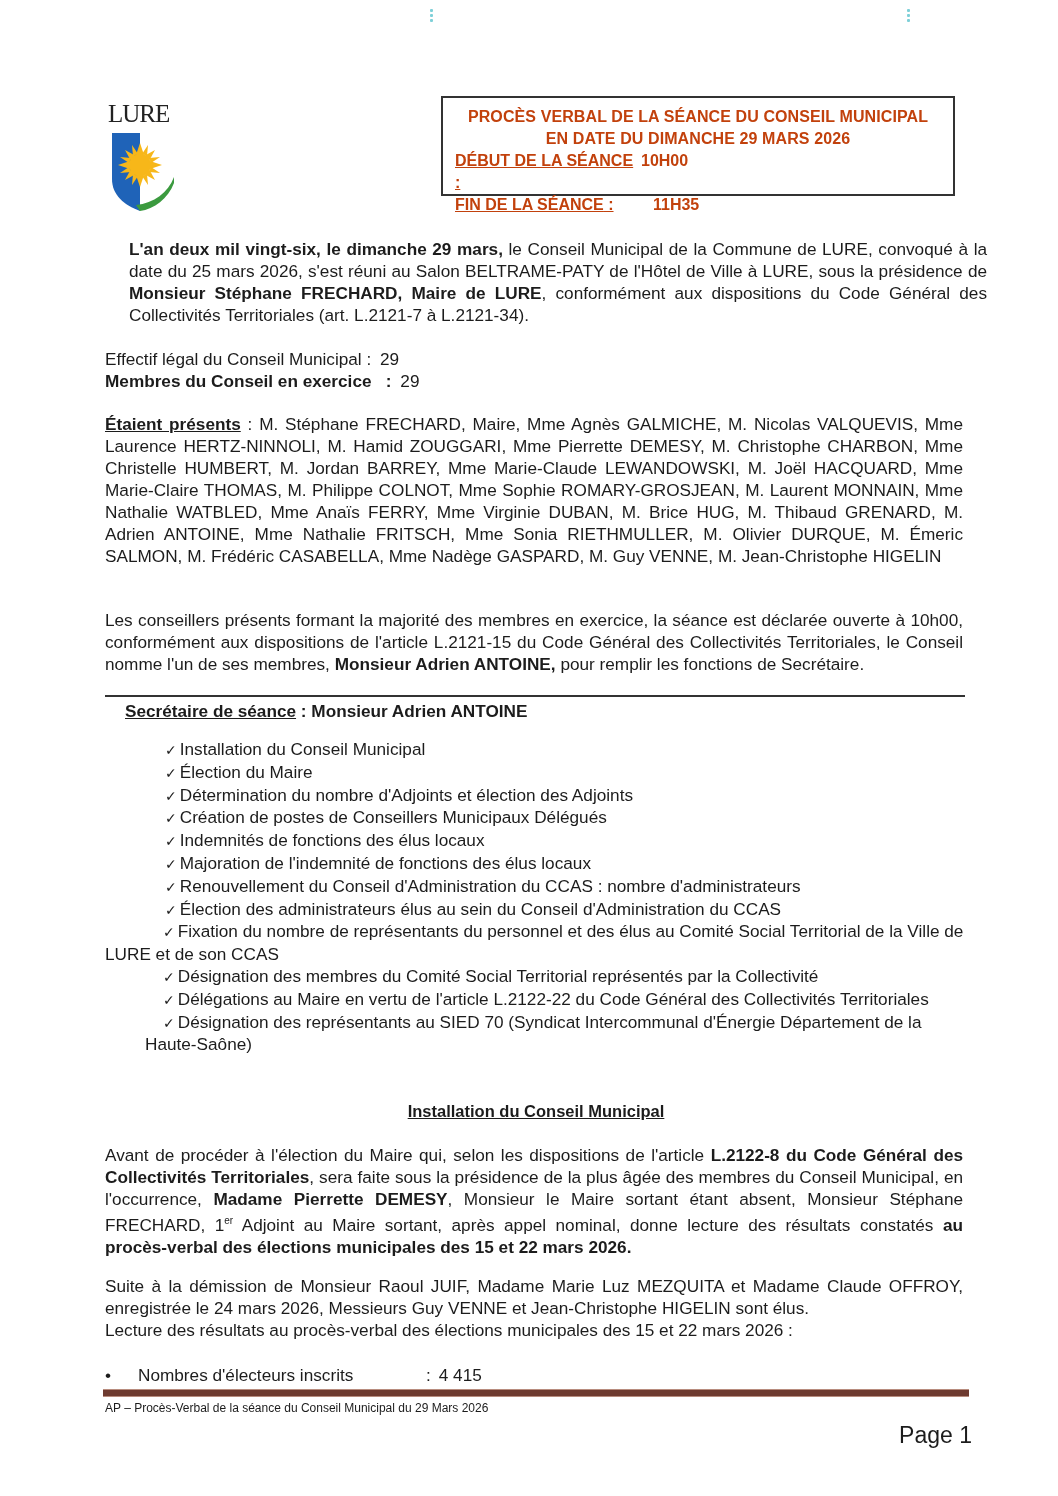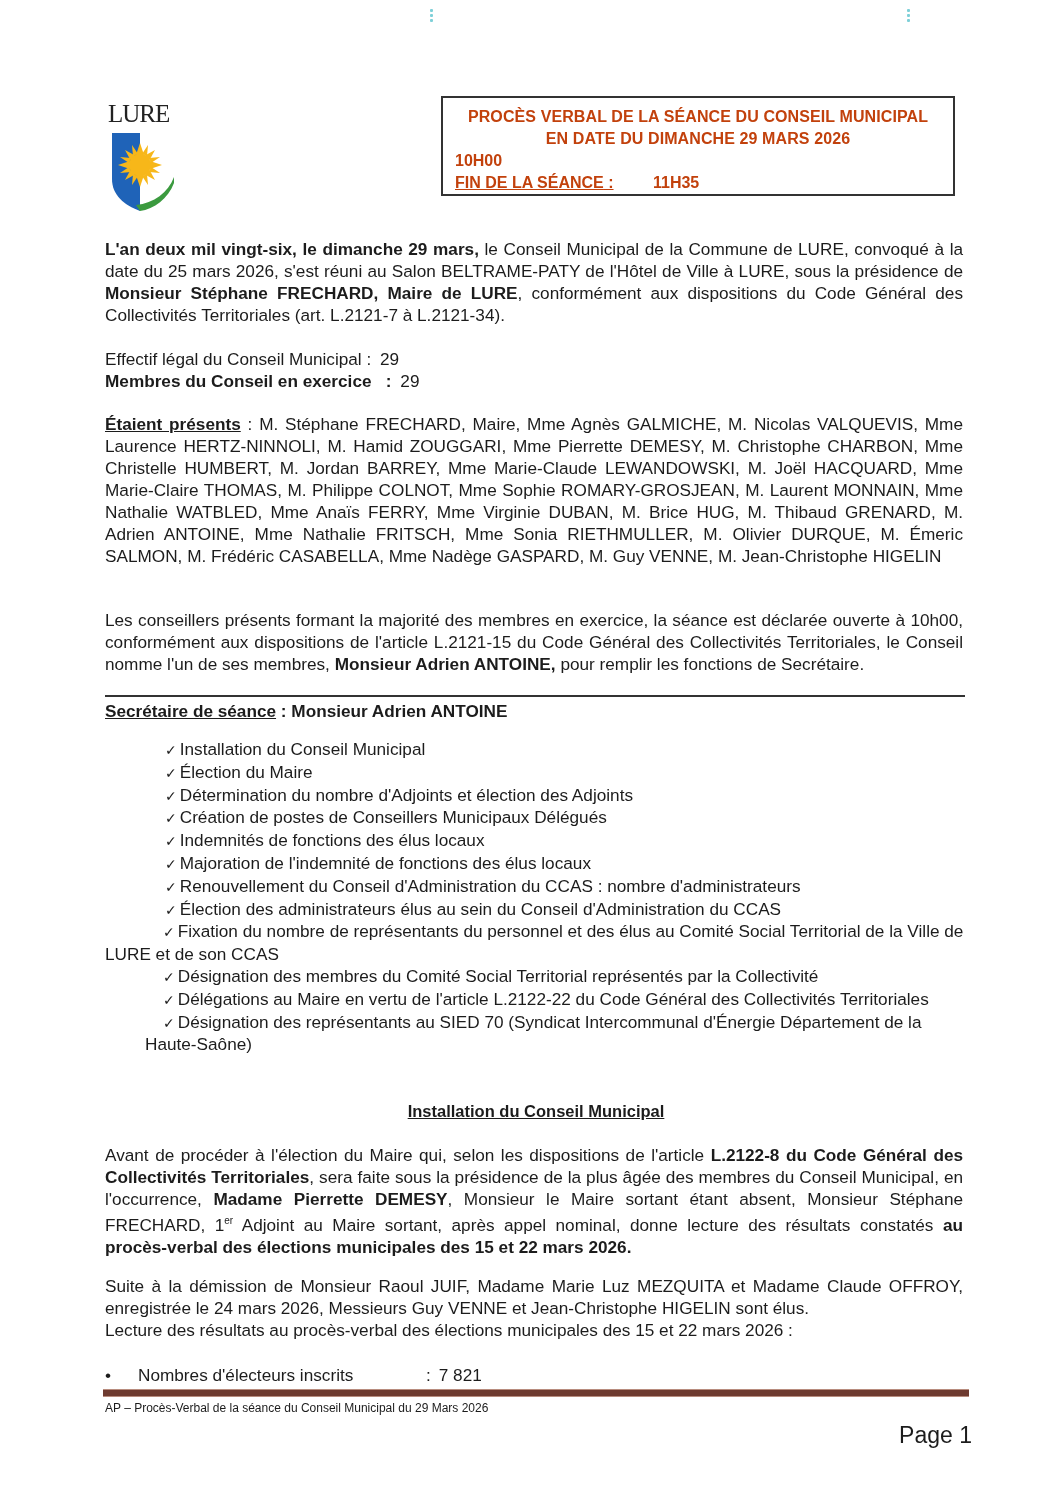--- a/index.html
+++ b/index.html
@@ -102,29 +102,30 @@
     </g>
   </svg>
 </div>
 
 <div class="header-box">
   <div class="header-title">
     <div>PROCÈS VERBAL DE LA SÉANCE DU CONSEIL MUNICIPAL</div>
     <div>EN DATE DU DIMANCHE 29 MARS 2026</div>
   </div>
   <div class="header-row row1">
+    <span class="lbl"><span class="u">DÉBUT DE LA SÉANCE</span><span> :</span></span>
     <span>10H00</span>
   </div>
   <div class="header-row row2">
     <span class="lbl"><span class="u">FIN DE LA SÉANCE</span><span> :</span></span>
     <span>11H35</span>
   </div>
 </div>
 
-<div class="para" style="top:238px;">
+<div class="para" style="top:238px;margin-left:24px;">
   <b>L'an deux mil vingt-six, le dimanche 29 mars,</b><span> le Conseil Municipal de la Commune de LURE, convoqué à la date du 25 mars 2026, s'est réuni au Salon BELTRAME-PATY de l'Hôtel de Ville à LURE, sous la présidence de </span><b>Monsieur Stéphane FRECHARD, Maire de LURE</b><span>, conformément aux dispositions du Code Général des Collectivités Territoriales (art. L.2121-7 à L.2121-34).</span>
 </div>
 
 <div class="line" style="top:348px;">
   <span>Effectif légal du Conseil Municipal :</span>
   <span style="margin-left:4px;">29</span>
 </div>
 <div class="line" style="top:370px;">
   <span style="white-space:pre;font-weight:bold;">Membres du Conseil en exercice   :</span>
   <span style="margin-left:4px;">29</span>
@@ -132,21 +133,21 @@
 
 <div class="para" style="top:413px;">
   <b class="u">Étaient présents</b><span style="white-space:pre;"> : </span><span>M. Stéphane FRECHARD, Maire, Mme Agnès GALMICHE, M. Nicolas VALQUEVIS, Mme Laurence HERTZ-NINNOLI, M. Hamid ZOUGGARI, Mme Pierrette DEMESY, M. Christophe CHARBON, Mme Christelle HUMBERT, M. Jordan BARREY, Mme Marie-Claude LEWANDOWSKI, M. Joël HACQUARD, Mme Marie-Claire THOMAS, M. Philippe COLNOT, Mme Sophie ROMARY-GROSJEAN, M. Laurent MONNAIN, Mme Nathalie WATBLED, Mme Anaïs FERRY, Mme Virginie DUBAN, M. Brice HUG, M. Thibaud GRENARD, M. Adrien ANTOINE, Mme Nathalie FRITSCH, Mme Sonia RIETHMULLER, M. Olivier DURQUE, M. Émeric SALMON, M. Frédéric CASABELLA, Mme Nadège GASPARD, M. Guy VENNE, M. Jean-Christophe HIGELIN</span>
 </div>
 
 <div class="para" style="top:609px;">
   <span>Les conseillers présents formant la majorité des membres en exercice, la séance est déclarée ouverte à 10h00, conformément aux dispositions de l'article L.2121-15 du Code Général des Collectivités Territoriales, le Conseil nomme l'un de ses membres, </span><b>Monsieur Adrien ANTOINE,</b><span> pour remplir les fonctions de Secrétaire.</span>
 </div>
 <div class="rule" style="top:695px;"></div>
 
-<div class="line" style="top:700px; font-weight:bold;">
+<div class="line" style="top:700px; font-weight:bold;margin-left:20px;">
   <span class="u">Secrétaire de séance</span><span> : Monsieur Adrien ANTOINE</span>
 </div>
 
 <div class="checklist" style="top:739px;">
   <div class="check-item ind1"><span class="ck">✓</span><span>Installation du Conseil Municipal</span></div>
   <div class="check-item ind1"><span class="ck">✓</span><span>Élection du Maire</span></div>
   <div class="check-item ind1"><span class="ck">✓</span><span>Détermination du nombre d'Adjoints et élection des Adjoints</span></div>
   <div class="check-item ind1"><span class="ck">✓</span><span>Création de postes de Conseillers Municipaux Délégués</span></div>
   <div class="check-item ind1"><span class="ck">✓</span><span>Indemnités de fonctions des élus locaux</span></div>
   <div class="check-item ind1"><span class="ck">✓</span><span>Majoration de l'indemnité de fonctions des élus locaux</span></div>
@@ -166,18 +167,18 @@
 
 <div class="para" style="top:1275px;">
   <span>Suite à la démission de Monsieur Raoul JUIF, Madame Marie Luz MEZQUITA et Madame Claude OFFROY, enregistrée le 24 mars 2026, Messieurs Guy VENNE et Jean-Christophe HIGELIN sont élus.</span>
 </div>
 <div class="line" style="top:1319px;">Lecture des résultats au procès-verbal des élections municipales des 15 et 22 mars 2026 :</div>
 
 <div class="bullet-row">
   <span class="dot">•</span>
   <span class="blabel">Nombres d'électeurs inscrits</span>
   <span style="margin-right:8px;">:</span>
-  <span>7 821</span>
+  <span>4 415</span>
 </div>
 
 <div class="footer-rule"></div>
 <div class="footer-text">AP – Procès-Verbal de la séance du Conseil Municipal du 29 Mars 2026</div>
 <div class="page-num">Page 1</div>
 
 </body></html>

